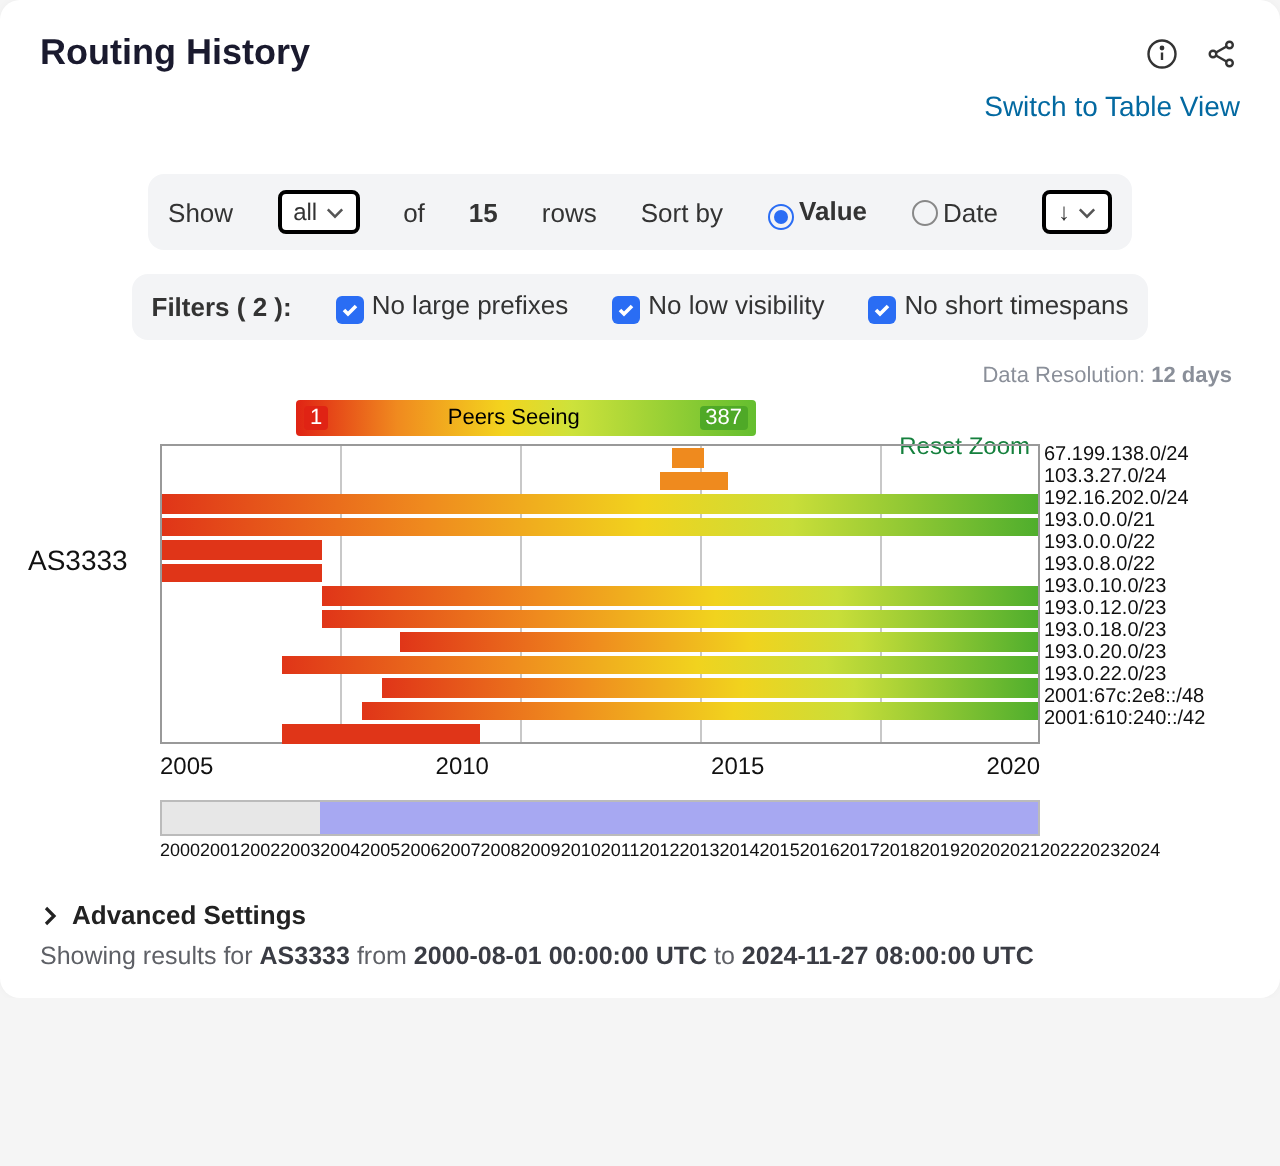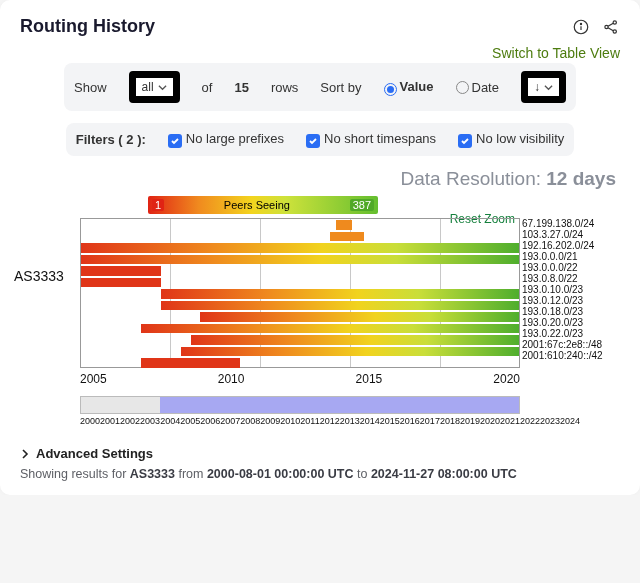--- a/index.html
+++ b/index.html
@@ -25,63 +25,63 @@
   }
   .title {
     font-size: 18px;
     font-weight: 600;
     color: #1a1a2e;
   }
   .header-icons { display:flex; gap:12px; color:#333; }
   .icon { width:18px; height:18px; display:inline-flex; align-items:center; justify-content:center; }
   .link-right {
     text-align: right;
-    color: #4d7c0f;
+    color: #0369a1;
     font-size: 14px;
     font-weight: 500;
-    margin-bottom: 2px;
+    margin-bottom: 26px;
   }
   .control-bar {
     background: #f3f4f6;
     border-radius: 8px;
     padding: 8px 10px;
     margin: 0 auto 12px auto;
     display: flex;
     align-items: center;
     justify-content: center;
     gap: 22px;
     width: fit-content;
     font-size: 13px;
   }
   .mini-select {
     display:inline-flex;
     align-items:center;
     gap:4px;
     background:#fff;
-    border:7px solid #000000;
+    border:2px solid #000000;
     border-radius:4px;
     padding:2px 6px;
     font-size:12px;
   }
   .radio {
     width:13px;height:13px;border:1.5px solid #888;border-radius:50%;
     display:inline-flex;align-items:center;justify-content:center;margin-right:3px;
     vertical-align:-2px;
   }
   .radio.checked{ border-color:#2a6df4; }
   .radio.checked::after{content:"";width:7px;height:7px;background:#2a6df4;border-radius:50%;}
   .checkbox {
     width:14px;height:14px;background:#2a6df4;border-radius:3px;
     display:inline-flex;align-items:center;justify-content:center;margin-right:4px;
     vertical-align:-3px;
   }
   .checkbox svg{stroke:#fff;}
   .bold{font-weight:600;}
   .resolution{
-    text-align:right;color:#8a8f99;font-size:19px;margin:6px 4px 6px 0;
+    text-align:right;color:#8a8f99;font-size:11px;margin:6px 4px 6px 0;
   }
   .chart-wrap{position:relative;padding-left:60px;}
   .legend-bar{
     position:relative;height:18px;width:230px;border-radius:2px;
     background:linear-gradient(90deg,#e02314 0%,#f08a1f 22%,#f3d41e 45%,#cde23b 60%,#64be2f 100%);
     margin-left:68px;margin-bottom:4px;font-size:11px;color:#000;
     display:flex;align-items:center;justify-content:space-between;padding:0 4px;
   }
   .legend-bar .lo{background:#e02314;color:#fff;border-radius:2px;padding:0 3px;}
   .legend-bar .hi{background:#4fa927;color:#fff;border-radius:2px;padding:0 3px;}
@@ -168,26 +168,26 @@
     <span class="bold">Filters ( 2 ):</span>
     <span><span class="checkbox">
           <svg width="10" height="10" viewBox="0 0 10 10" fill="none" stroke-width="1.8">
             <path d="M2 5l2 2 4-4"></path>
           </svg>
         </span><span>No large prefixes</span></span>
     <span><span class="checkbox">
           <svg width="10" height="10" viewBox="0 0 10 10" fill="none" stroke-width="1.8">
             <path d="M2 5l2 2 4-4"></path>
           </svg>
-        </span><span>No short timespans</span></span>
+        </span><span>No low visibility</span></span>
     <span><span class="checkbox">
           <svg width="10" height="10" viewBox="0 0 10 10" fill="none" stroke-width="1.8">
             <path d="M2 5l2 2 4-4"></path>
           </svg>
-        </span><span>No low visibility</span></span>
+        </span><span>No short timespans</span></span>
   </div>
 
   <div class="resolution">
     <span>Data Resolution: </span><span class="bold">12 days</span>
   </div>
 
   <div class="chart-wrap">
     <div class="legend-bar">
       <span class="lo">1</span>
       <span class="mid">Peers Seeing</span>

